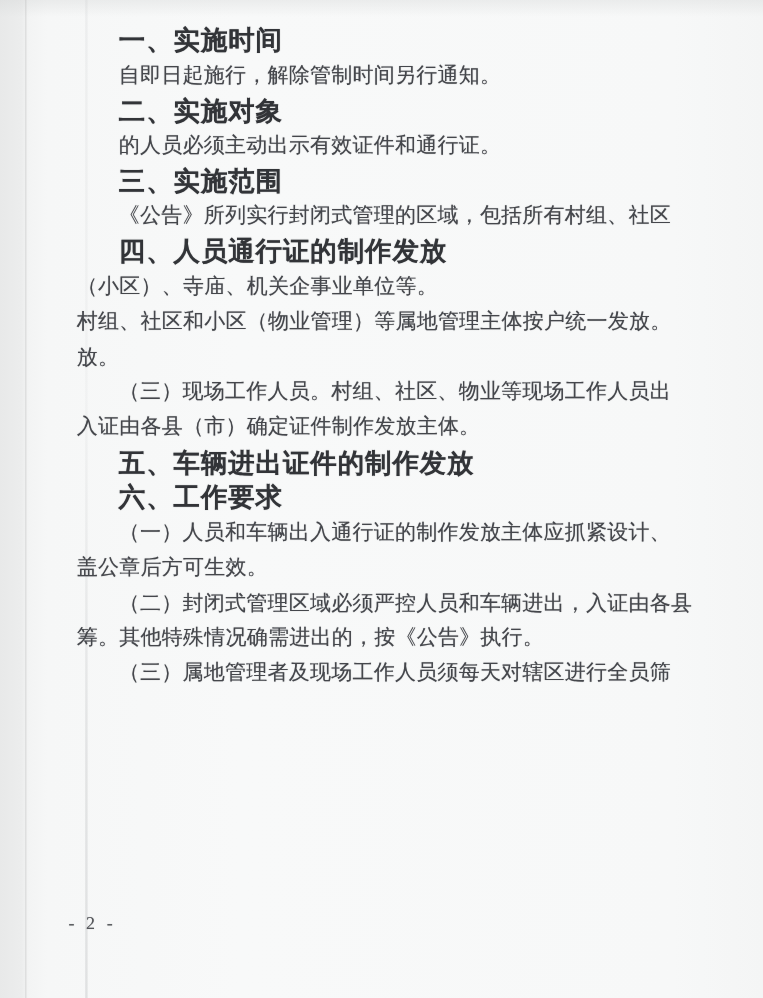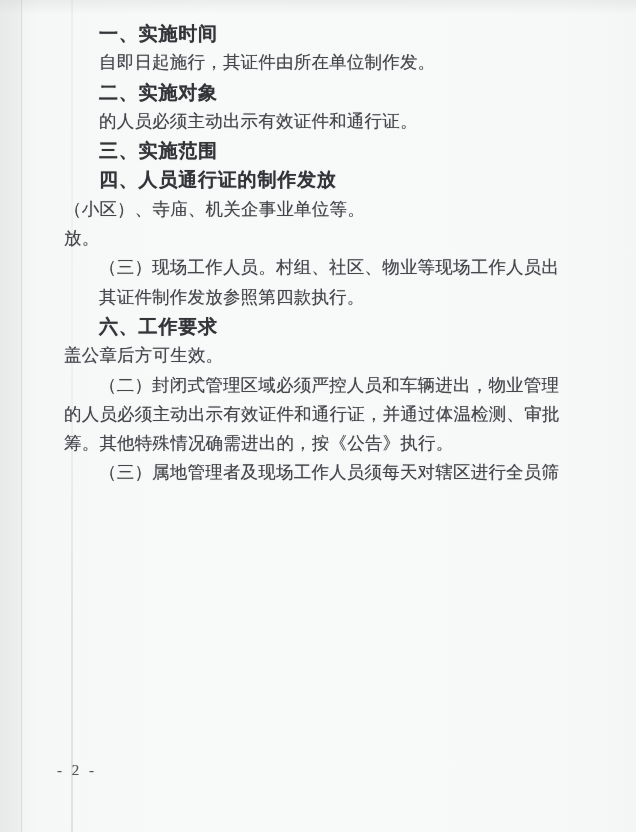--- a/index.html
+++ b/index.html
@@ -62,21 +62,21 @@
     color: #45474c;
     text-shadow: 0 0 0.8px rgba(80,82,86,0.55);
     white-space: nowrap;
   }
   .line.indent {
     padding-left: 35px;
   }
   .line.heading {
     font-family: "Liberation Sans", sans-serif;
     font-weight: 700;
-    font-size: 19px;
+    font-size: 22px;
     letter-spacing: 0.8px;
     color: #323438;
     text-shadow: 0 0 0.8px rgba(55,57,60,0.6);
   }
 
   .page-number {
     position: absolute;
     left: 57px;
     top: 762px;
     font-size: 15px;
@@ -90,30 +90,33 @@
 <body>
 
 <div class="scan-bg"></div>
 <div class="scan-shade-top"></div>
 <div class="edge-line"></div>
 <div class="crease-line"></div>
 
 <div class="content">
 
 <div class="line heading indent">一、实施时间</div>
-    <div class="line indent">自即日起施行，其证件由所在单位制作发。</div>
+    <div class="line indent">自即日起施行，解除管制时间另行通知。</div>
     <div class="line heading indent">二、实施对象</div>
     <div class="line indent">的人员必须主动出示有效证件和通行证。</div>
     <div class="line heading indent">三、实施范围</div>
+    <div class="line indent">《公告》所列实行封闭式管理的区域，包括所有村组、社区</div>
     <div class="line heading indent">四、人员通行证的制作发放</div>
     <div class="line">（小区）、寺庙、机关企事业单位等。</div>
+    <div class="line">村组、社区和小区（物业管理）等属地管理主体按户统一发放。</div>
     <div class="line">放。</div>
     <div class="line indent">（三）现场工作人员。村组、社区、物业等现场工作人员出</div>
-    <div class="line indent">其证件制作发放参照第四款执行。</div>
+    <div class="line">入证由各县（市）确定证件制作发放主体。</div>
+    <div class="line heading indent">五、车辆进出证件的制作发放</div>
     <div class="line heading indent">六、工作要求</div>
+    <div class="line indent">（一）人员和车辆出入通行证的制作发放主体应抓紧设计、</div>
     <div class="line">盖公章后方可生效。</div>
-    <div class="line indent">（二）封闭式管理区域必须严控人员和车辆进出，物业管理</div>
-    <div class="line">的人员必须主动出示有效证件和通行证，并通过体温检测、审批</div>
+    <div class="line indent">（二）封闭式管理区域必须严控人员和车辆进出，入证由各县</div>
     <div class="line">筹。其他特殊情况确需进出的，按《公告》执行。</div>
     <div class="line indent">（三）属地管理者及现场工作人员须每天对辖区进行全员筛</div>
   </div>
 
 <div class="page-number">- 2 -</div>
 
 </body></html>

